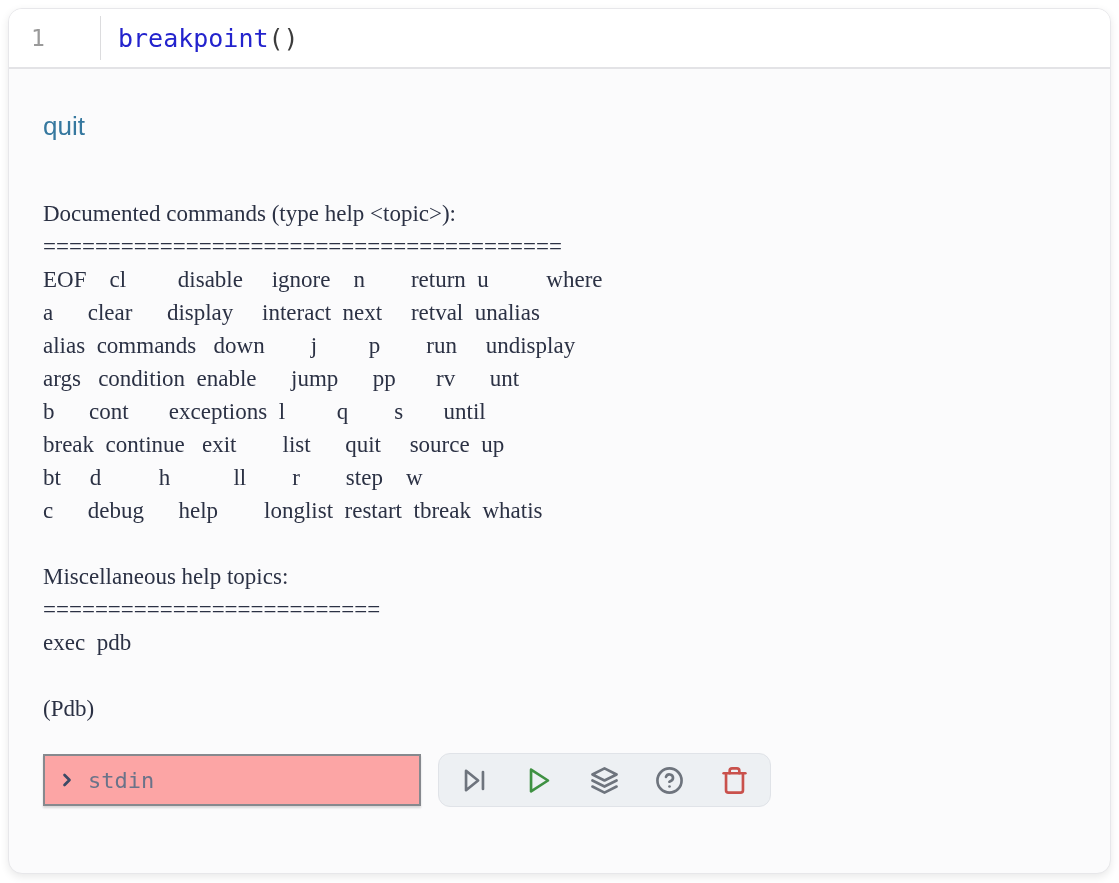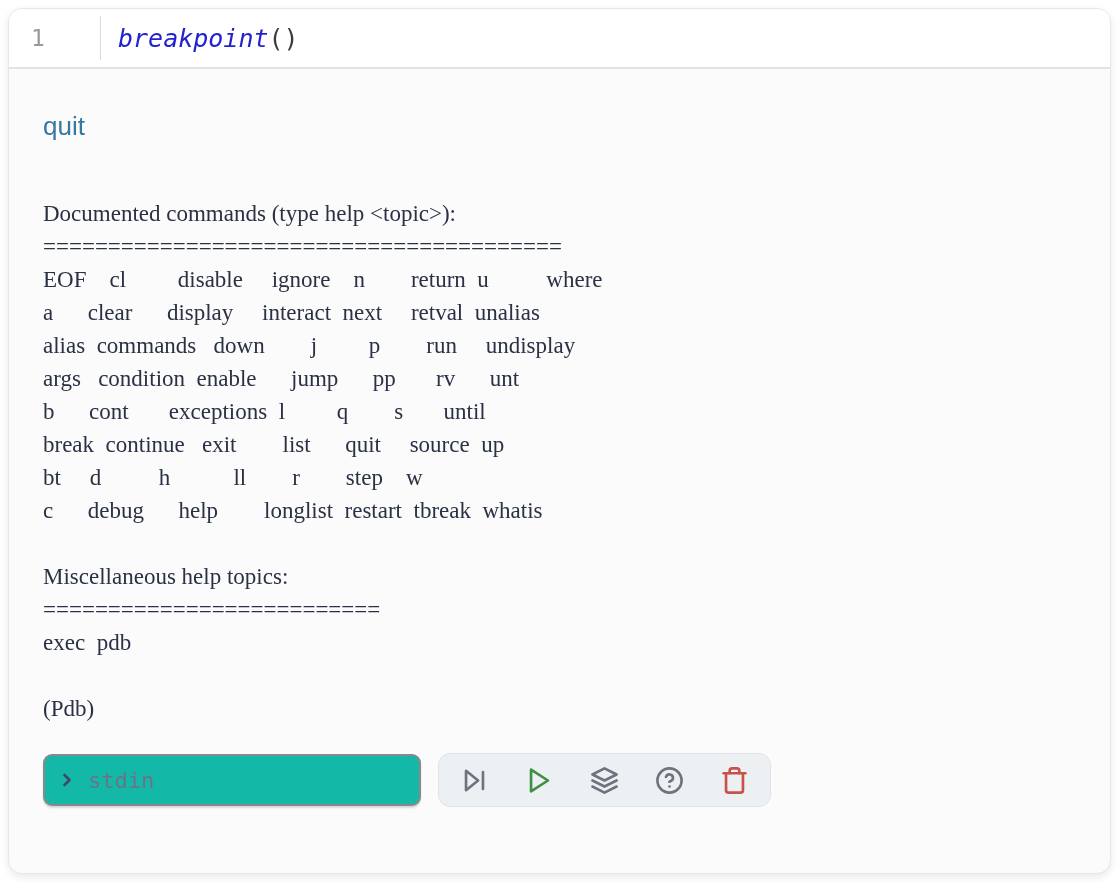--- a/index.html
+++ b/index.html
@@ -27,21 +27,21 @@
     width: 91px; padding-left: 22px;
     font-family: "DejaVu Sans Mono", monospace;
     font-size: 23px; color: var(--line_number_gray, #9a9a9a);
   }
   .gutter-divider { width: 1px; height: 44px; background: #dcdcde; }
   .code-line {
     margin-left: 17px;
     font-family: "DejaVu Sans Mono", monospace;
     font-size: 25px; white-space: pre;
   }
-  .tok-builtin { color: var(--builtin_blue, #2323cd); font-style: italic; }
+  .tok-builtin { color: var(--builtin_blue, #2323cd); }
   .tok-punct { color: #3c3c3c; }
 
   
   .output-area { padding: 42px 34px 0 34px; }
   .echo {
     font-family: "Liberation Sans", sans-serif;
     font-size: 26px; line-height: 30px;
     color: var(--echo_blue, #36789f);
   }
   pre.console-output {
@@ -49,23 +49,23 @@
     font-family: Liberation Serif, serif;
     font-size: 23px; line-height: 33px;
     color: var(--output_text, #2b3144);
     white-space: pre; overflow: hidden;
   }
 
   
   .controls { display: flex; align-items: center; gap: 17px; margin-top: 28px; }
   .stdin-box {
     width: 378px; height: 52px;
-    background: #14b8a6;
+    background: #fca5a5;
     border: 2px solid #86898e;
-    border-radius: 9px;
+    border-radius: 0;
     box-shadow: 0 2px 2px rgba(0,0,0,0.14);
     display: flex; align-items: center;
     padding: 0 12px;
   }
   .stdin-box .chevron { color: #3b4a66; display: flex; margin-right: 9px; }
   .stdin-box input {
     flex: 1; min-width: 0;
     border: none; outline: none; background: transparent;
     font-family: "DejaVu Sans Mono", monospace;
     font-size: 22px; color: var(--output_text, #2b3144);

